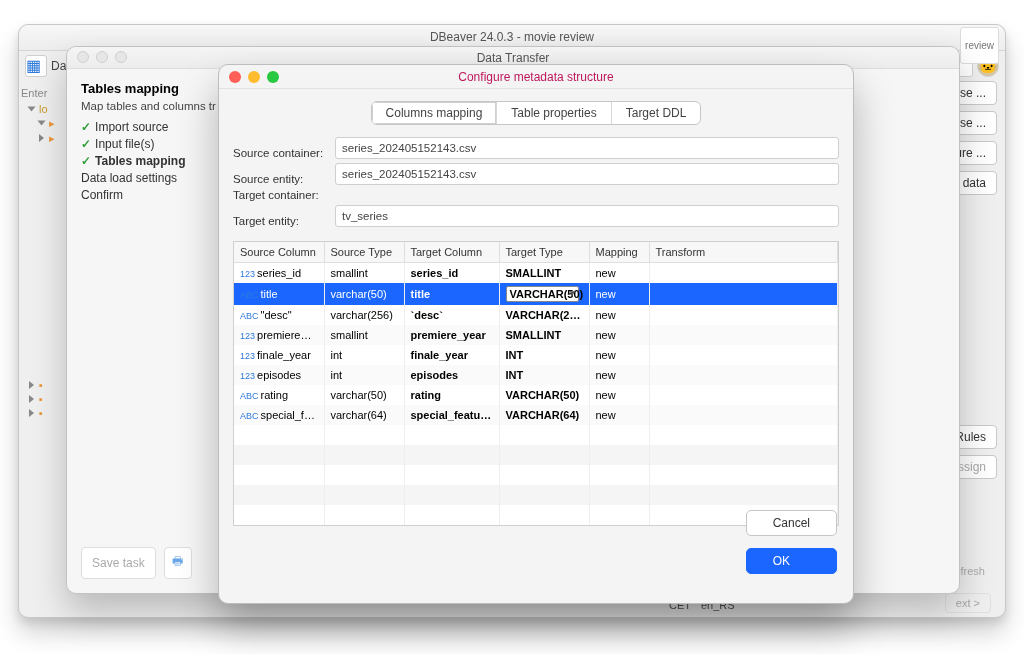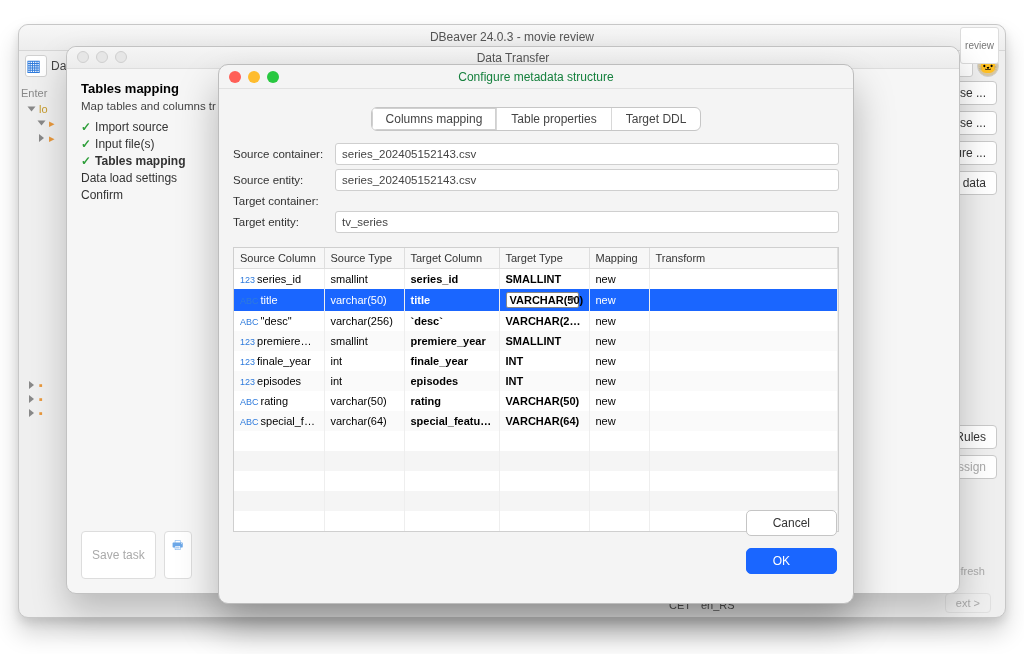--- a/index.html
+++ b/index.html
@@ -43,39 +43,39 @@
   .traffic { position:absolute; left:10px; display:flex; gap:7px; }
   .traffic .dot{ width:12px;height:12px;border-radius:50%; background:#e6e6e6; border:1px solid #cfcfcf; }
   .mid-body { padding:12px 14px; }
   .mid-head { font-size:13px; font-weight:600; margin-bottom:4px; }
   .mid-sub { font-size:11.5px; color:#444; margin-bottom:8px; }
   .wizard { font-size:12px; margin-top:4px; }
   .wizard .step { color:#333; margin:3px 0; }
   .wizard .chk { color:#2e9e3a; font-weight:600; margin-right:4px; }
   .wizard .cur { font-weight:600; }
   .mid-savebar { position:absolute; bottom:14px; left:14px; display:flex; gap:8px; }
-  .mid-savebar .btn { font-size:12px; color:#aaa; border:1px solid #ddd; border-radius:4px; padding:16px 10px; background:#fff;}
+  .mid-savebar .btn { font-size:12px; color:#aaa; border:1px solid #ddd; border-radius:4px; padding:8px 10px; background:#fff;}
   .mid-savebar .iconbtn { width:28px; padding:4px 0; text-align:center; color:#6ba7e8; }
 
   
   .front-dialog { position:absolute; left:218px; top:64px; width:636px; height:540px;
     background:#f4f4f4; border:1px solid #bdbdbd; border-radius:10px;
     box-shadow: 0 22px 40px rgba(0,0,0,.28); }
-  .front-titlebar { height:24px; position:relative; text-align:center; color:#15803d; font-size:12px; font-weight:500;
+  .front-titlebar { height:24px; position:relative; text-align:center; color:#be185d; font-size:12px; font-weight:500;
     padding-top:5px; border-bottom:1px solid #e1e1e1; border-radius:10px 10px 0 0; }
   .front-traffic { position:absolute; left:10px; top:6px; display:flex; gap:7px; }
   .tdot { width:12px;height:12px;border-radius:50%; }
   .tdot.red{background:#ff5f57;} .tdot.yel{background:#febc2e;} .tdot.grn{background:#28c840;}
-  .tabs { display:flex; justify-content:center; margin:18px 0 10px; }
+  .tabs { display:flex; justify-content:center; margin:12px 0 10px; }
   .tabgroup { display:flex; border:1px solid #c6c6c6; border-radius:6px; overflow:hidden; background:#fff; }
   .tab { font-size:12px; padding:4px 14px; color:#444; border-right:1px solid #d8d8d8; }
   .tab:last-child { border-right:0; }
   .tab.active { background:#fff; font-weight:500; box-shadow: inset 0 0 0 1px #d0d0d0; }
   .meta-form { padding:2px 14px; }
-  .meta-row { display:flex; align-items:center; margin-bottom:4px; font-size:11.5px; }
+  .meta-row { display:flex; align-items:flex-end; margin-bottom:4px; font-size:11.5px; }
   .meta-row label { width:102px; color:#333; }
   .meta-row .field { flex:1; background:#fff; border:1px solid #cfcfcf; border-radius:3px;
     padding:4px 6px; color:#444; font-size:11.5px; }
 
   .grid { margin:8px 14px 0; border:1px solid #cfcfcf; background:#fff; font-size:11px; }
   .grid table { width:100%; border-collapse:collapse; table-layout:fixed; }
   .grid th { text-align:left; font-weight:500; color:#333; font-size:11px;
     padding:4px 6px; border-right:1px solid #dedede; border-bottom:1px solid #dedede; background:#f7f7f7; }
   .grid td { padding:3px 6px; border-right:1px solid #eee; height:20px;
     white-space:nowrap; overflow:hidden; text-overflow:ellipsis; }

